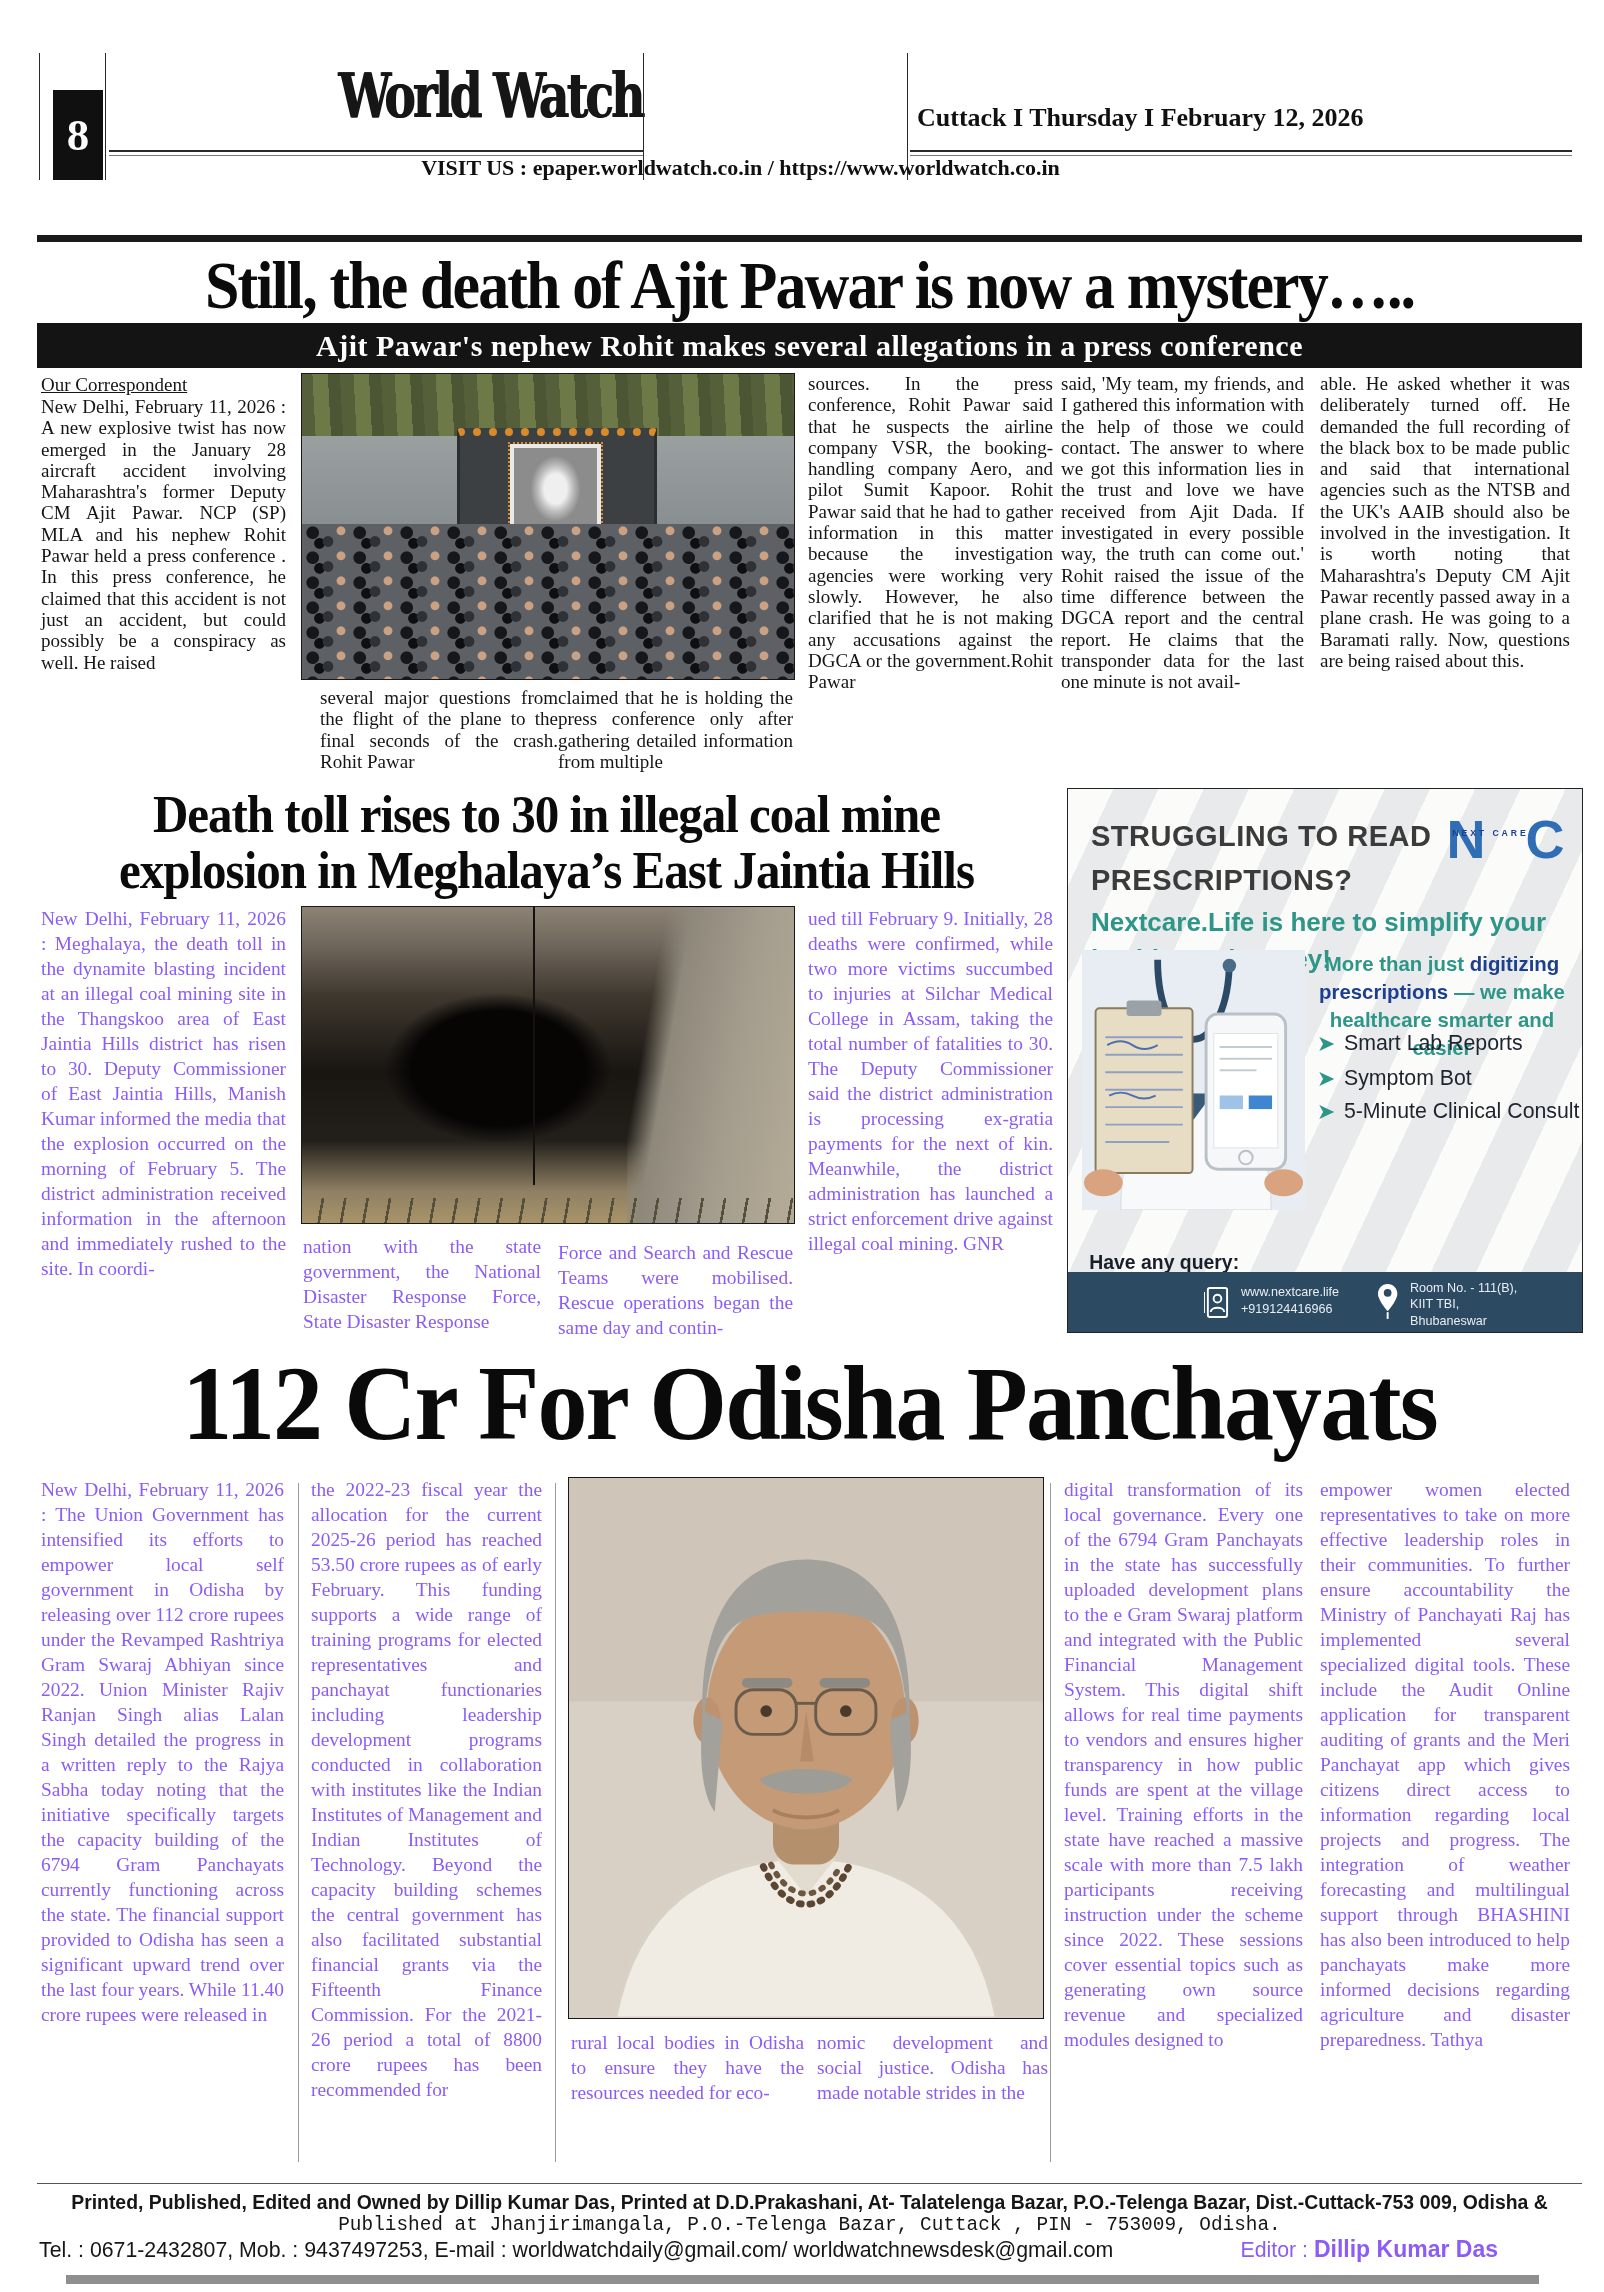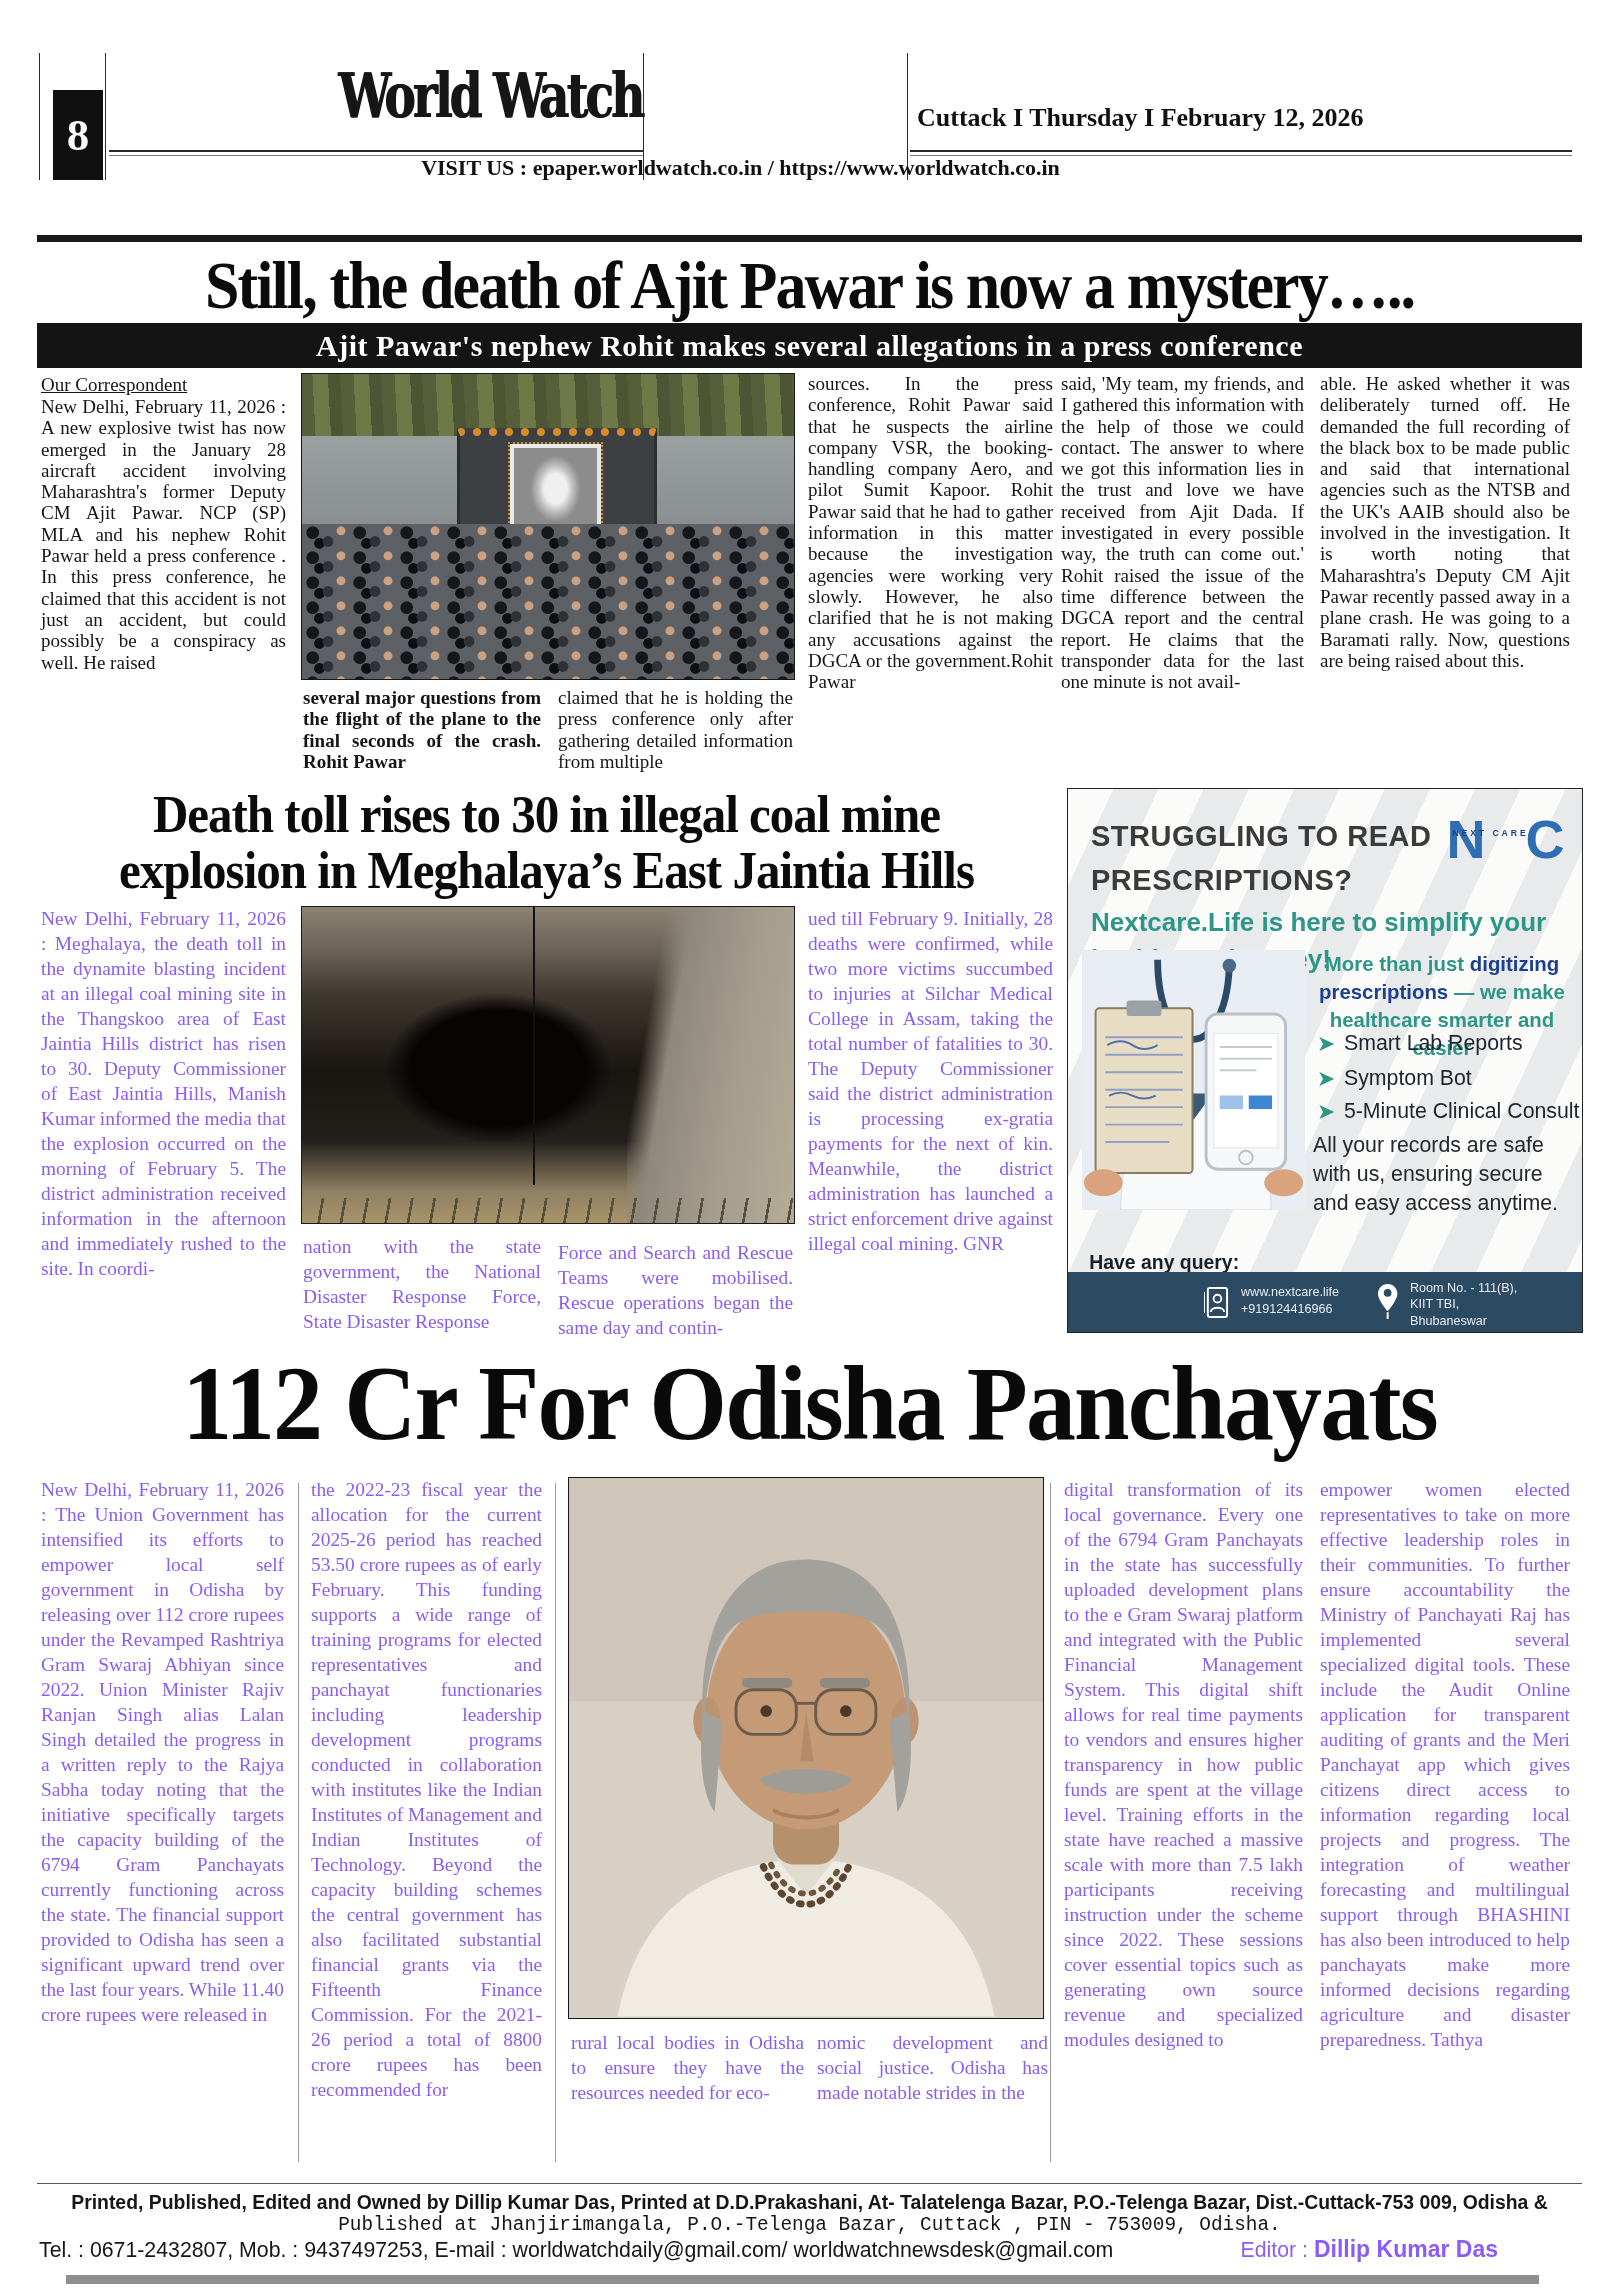--- a/index.html
+++ b/index.html
@@ -85,21 +85,21 @@
   </div>
 
   <div class="photo" style="left:301px;top:373px;width:492px;height:305px;">
     <div class="p1-trees"></div>
     <div class="p1-mid"></div>
     <div class="p1-truck">
       <div class="p1-portrait"></div>
     </div>
     <div class="p1-crowd"></div>
   </div>
-  <div class="col" style="left:303px;top:687px;width:238px;font-weight:bold;">several major questions from the flight of the plane to the final seconds of the crash. Rohit Pawar</div>
+  <div class="col" style="left:320px;top:687px;width:238px;">several major questions from the flight of the plane to the final seconds of the crash. Rohit Pawar</div>
   <div class="col" style="left:558px;top:687px;width:235px;">claimed that he is holding the press conference only after gathering detailed information from multiple</div>
 
   <div class="col" style="left:808px;top:373px;width:245px;">sources. In the press conference, Rohit Pawar said that he suspects the airline company VSR, the booking-handling company Aero, and pilot Sumit Kapoor. Rohit Pawar said that he had to gather information in this matter because the investigation agencies were working very slowly. However, he also clarified that he is not making any accusations against the DGCA or the government.Rohit Pawar</div>
   <div class="col" style="left:1061px;top:373px;width:243px;">said, 'My team, my friends, and I gathered this information with the help of those we could contact. The answer to where we got this information lies in the trust and love we have received from Ajit Dada. If investigated in every possible way, the truth can come out.' Rohit raised the issue of the time difference between the DGCA report and the central report. He claims that the transponder data for the last one minute is not avail-</div>
   <div class="col" style="left:1320px;top:373px;width:250px;">able. He asked whether it was deliberately turned off. He demanded the full recording of the black box to be made public and said that international agencies such as the NTSB and the UK's AAIB should also be involved in the investigation. It is worth noting that Maharashtra's Deputy CM Ajit Pawar recently passed away in a plane crash. He was going to a Baramati rally. Now, questions are being raised about this.</div>
 
   <div class="h2" style="top:786px;">Death toll rises to 30 in illegal coal mine</div>
   <div class="h2" style="top:842px;">explosion in Meghalaya’s East Jaintia Hills</div>
 
   <div class="colB" style="left:41px;top:906px;width:245px;">New Delhi, February 11, 2026 : Meghalaya, the death toll in the dynamite blasting incident at an illegal coal mining site in the Thangskoo area of East Jaintia Hills district has risen to 30. Deputy Commissioner of East Jaintia Hills, Manish Kumar informed the media that the explosion occurred on the morning of February 5. The district administration received information in the afternoon and immediately rushed to the site. In coordi-</div>
@@ -169,21 +169,20 @@
     </div>
     <div class="ad-bullet" style="top:243px;">
       <span class="arr">➤</span><span class="lbl">Smart Lab Reports</span>
     </div>
     <div class="ad-bullet" style="top:278px;">
       <span class="arr">➤</span><span class="lbl">Symptom Bot</span>
     </div>
     <div class="ad-bullet" style="top:311px;">
       <span class="arr">➤</span><span class="lbl">5-Minute Clinical Consult</span>
     </div>
-    <div class="ad-note">All your records are safe with us, ensuring secure and easy access anytime.</div>
     <div class="ad-query">
       <span>Have any query:</span><br>
       <span>support@nextcare.life</span>
     </div>
     <div class="ad-bar">
       <svg class="abs" style="left:136px;top:13.6px;" width="25" height="33" viewBox="0 0 26 34">
         <rect x="4" y="2" width="20" height="30" rx="2" fill="none" stroke="#ffffff" stroke-width="2"></rect>
         <line x1="0" y1="6" x2="0" y2="28" stroke="#ffffff" stroke-width="2"></line>
         <circle cx="14" cy="13" r="4" fill="none" stroke="#ffffff" stroke-width="2"></circle>
         <path d="M7 27 C7 21 21 21 21 27" fill="none" stroke="#ffffff" stroke-width="2"></path>

